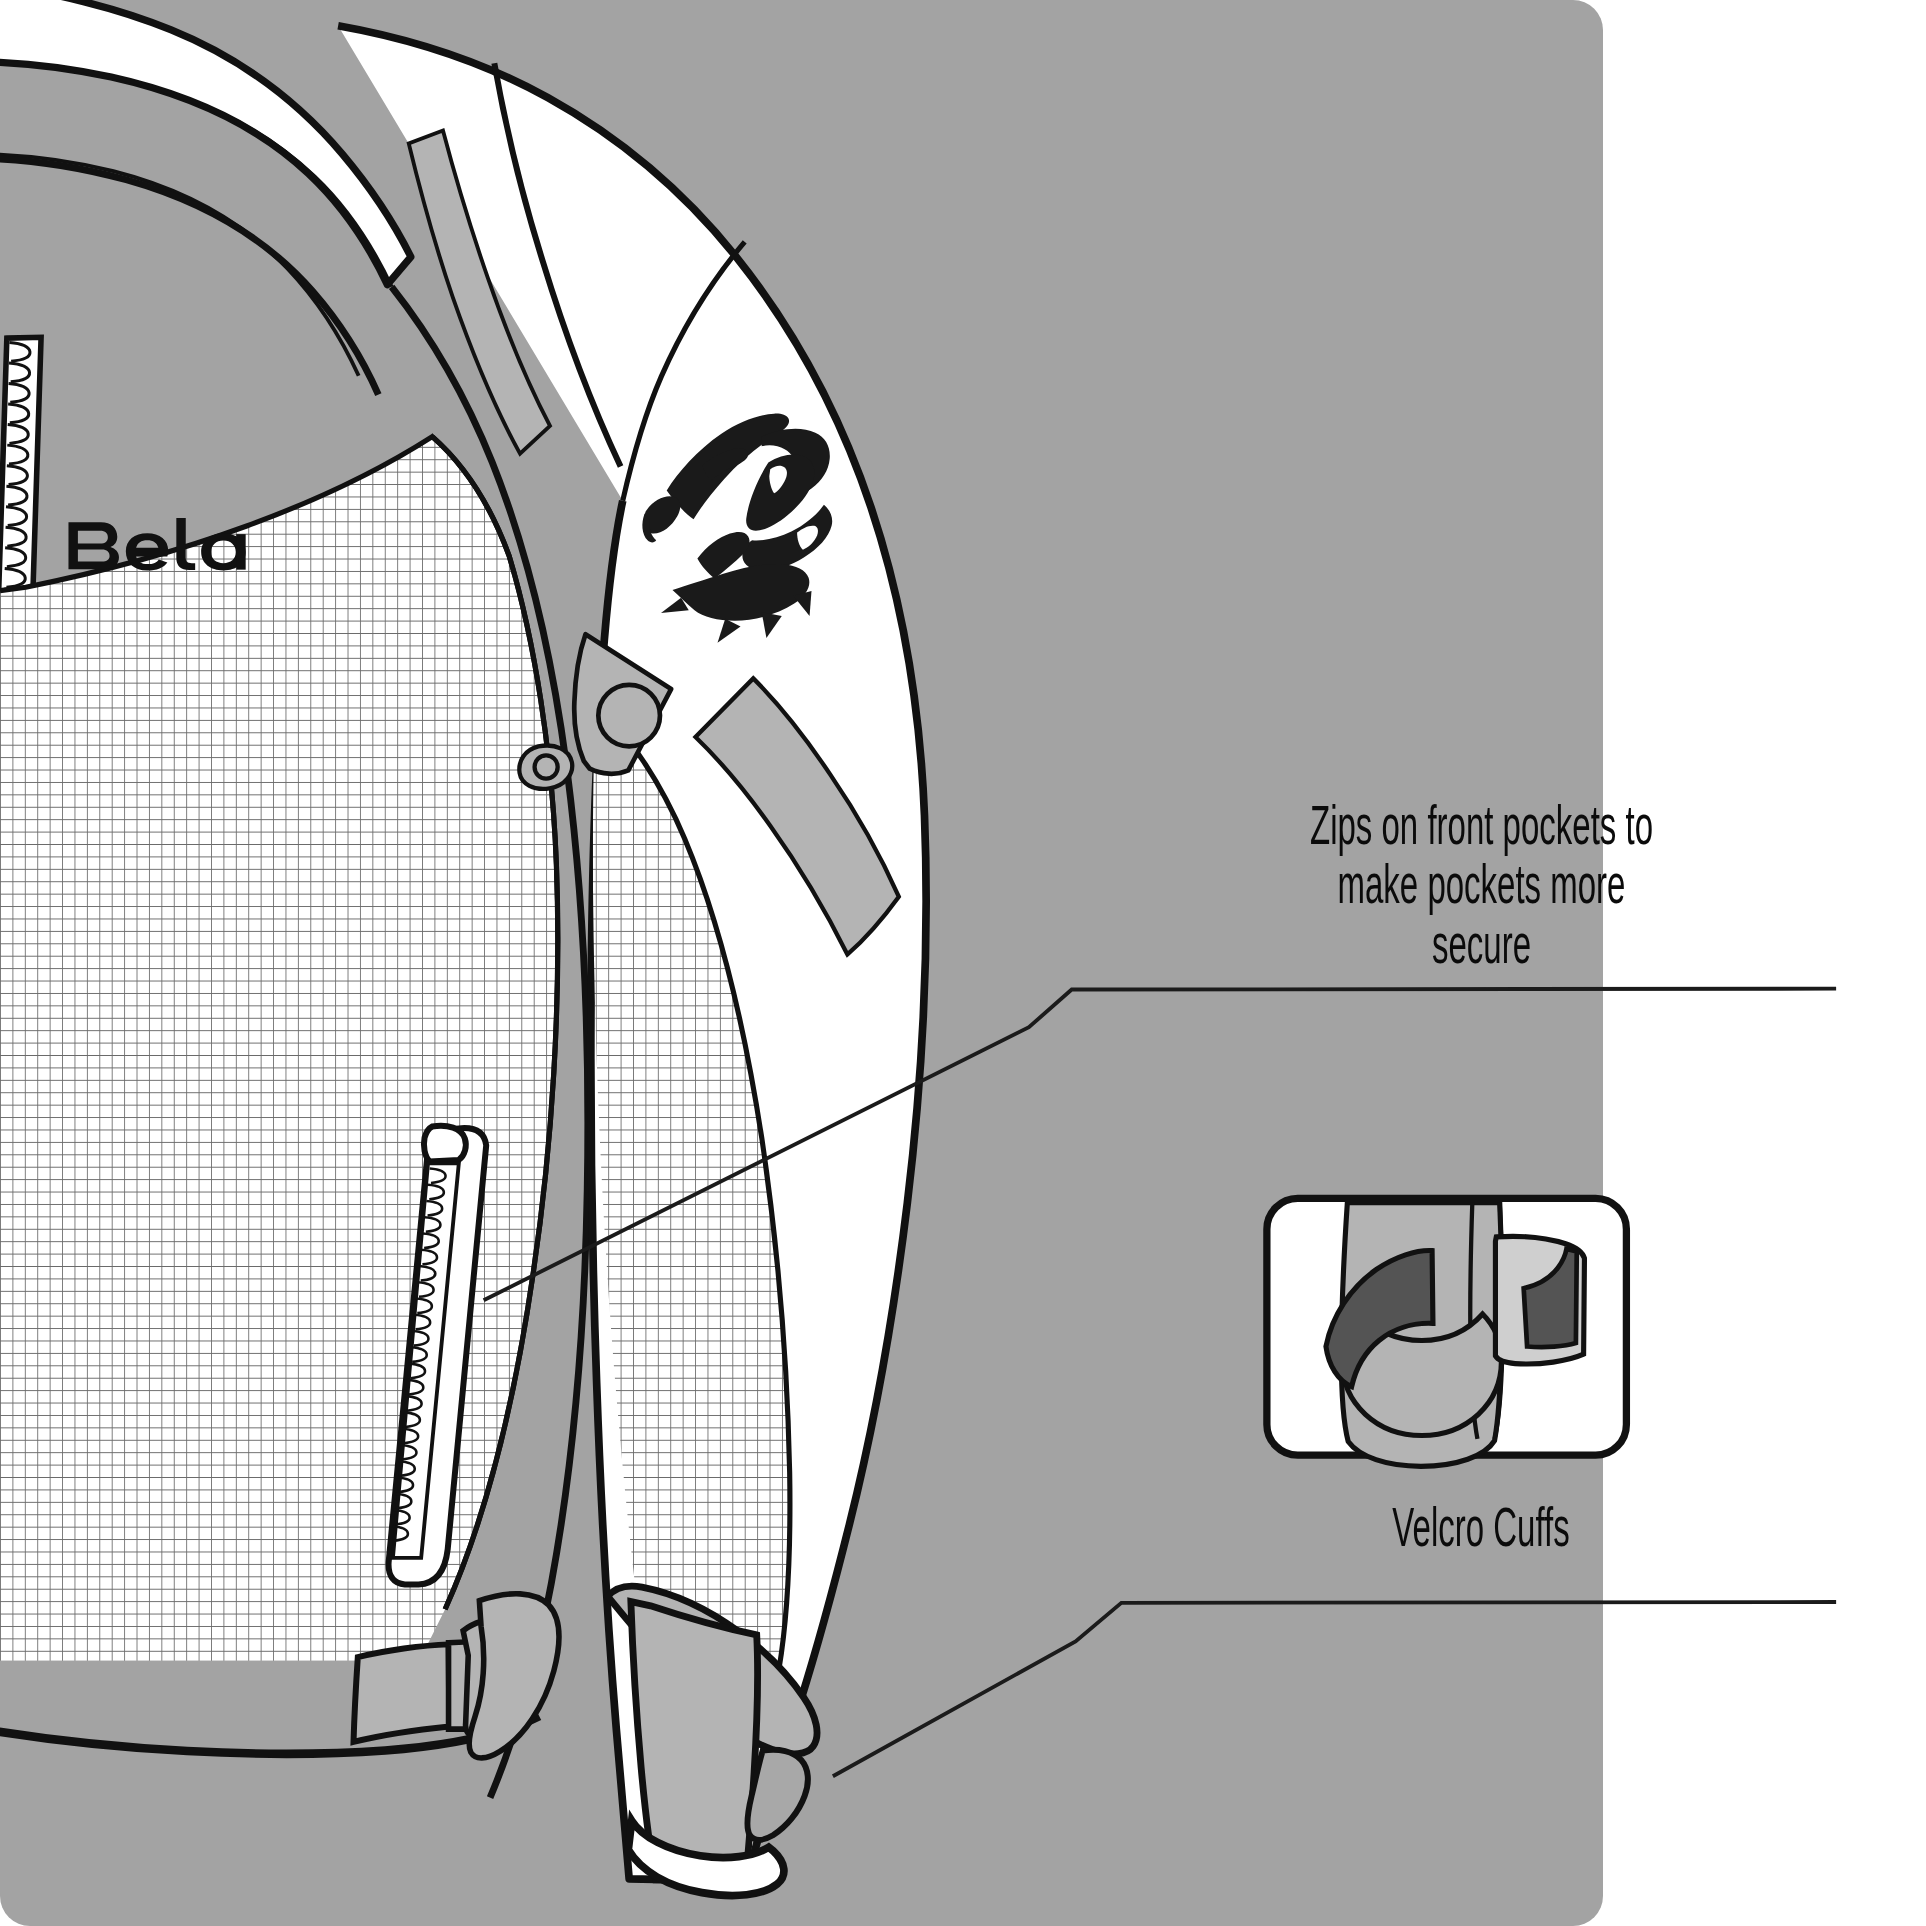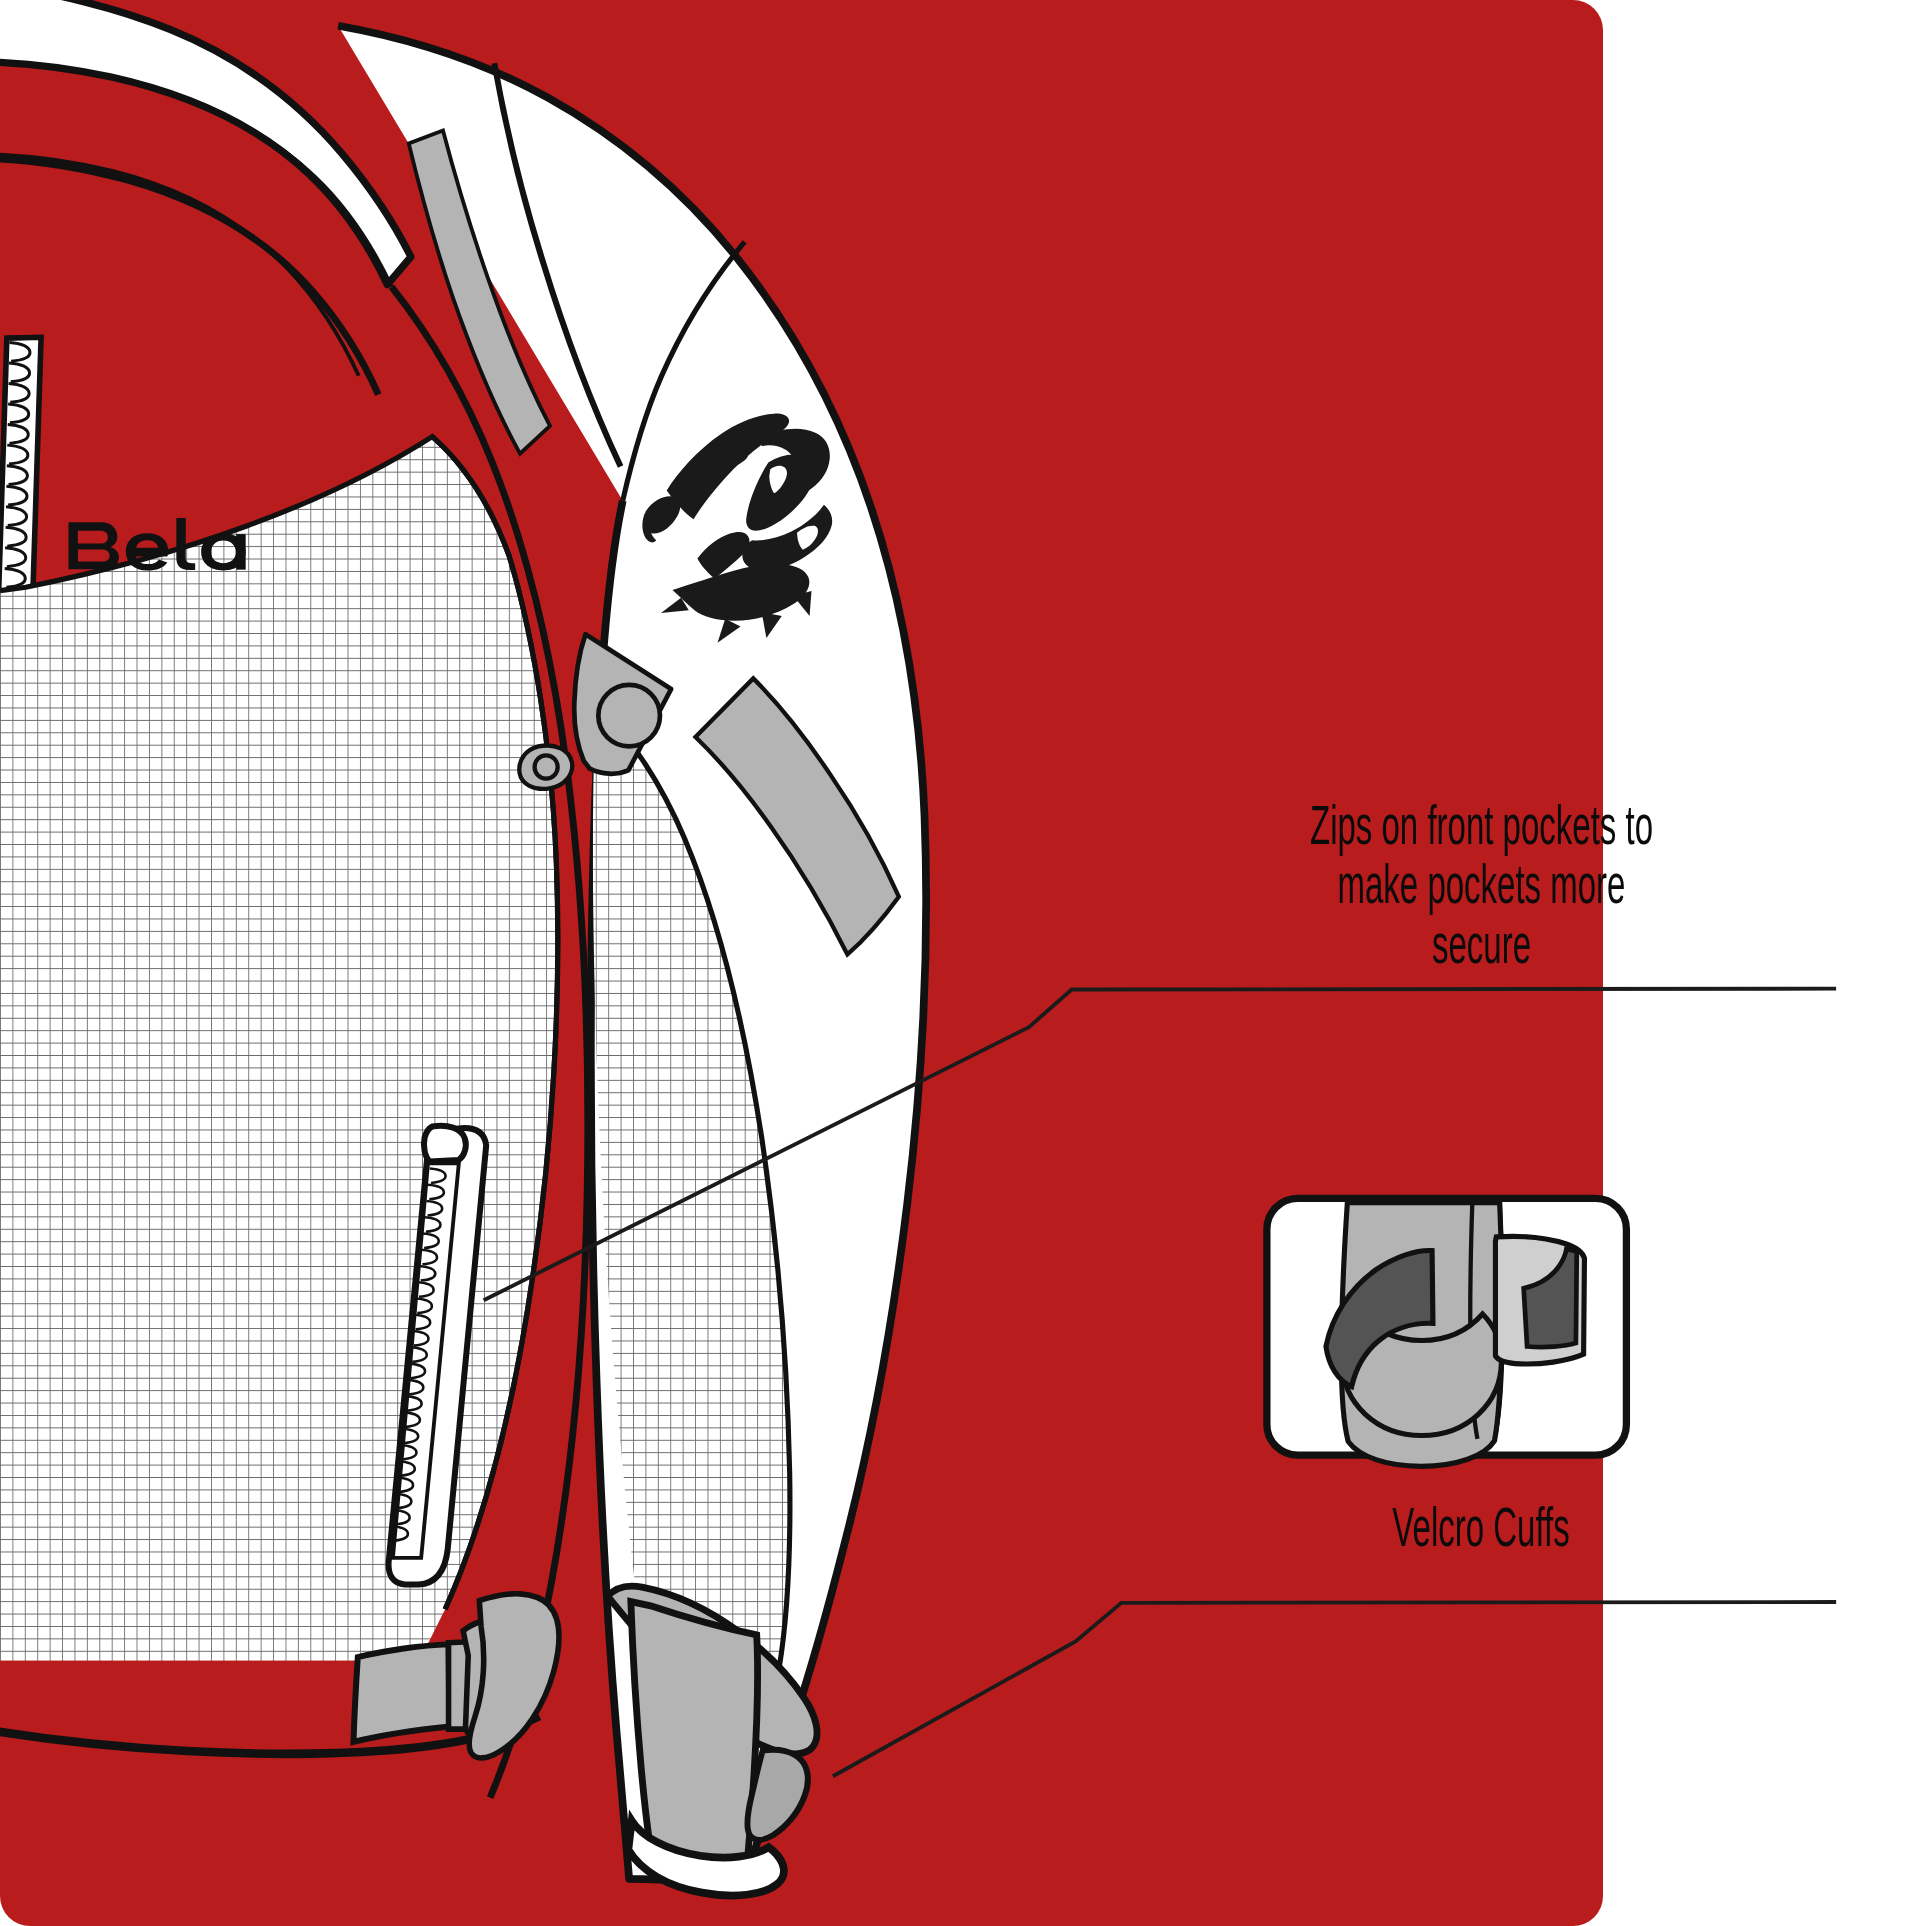--- a/index.html
+++ b/index.html
@@ -1,18 +1,18 @@
 <!DOCTYPE html>
 <html style="font-size:6.8px"><head>
 <meta charset="utf-8">
 <style>
   html,body{margin:0;padding:0;background:#ffffff;}
   body{width:1926px;height:1926px;position:relative;overflow:hidden;
        font-family:"Liberation Sans", sans-serif;}
-  #stage{position:absolute;left:0;top:0;width:1603px;height:1926px;background:#b91c1c;border-radius:30px;}
+  #stage{position:absolute;left:0;top:0;width:1603px;height:1926px;background:#a3a3a3;border-radius:30px;}
   svg.layer{position:absolute;left:0;top:0;width:1926px;height:1926px;display:block;}
   .callout-text{
     position:absolute;text-align:center;color:#0b0b0b;
     font-family:"Liberation Sans", sans-serif;
     font-weight:400;line-height:1.08;
     transform:scaleX(0.60);transform-origin:center top;
     letter-spacing:0px;white-space:pre-line;
   }
   #zips-text{left:1062px;top:796px;width:839px;font-size:55px;}
   #velcro-text{left:1147px;top:1498px;width:668px;font-size:55px;}

